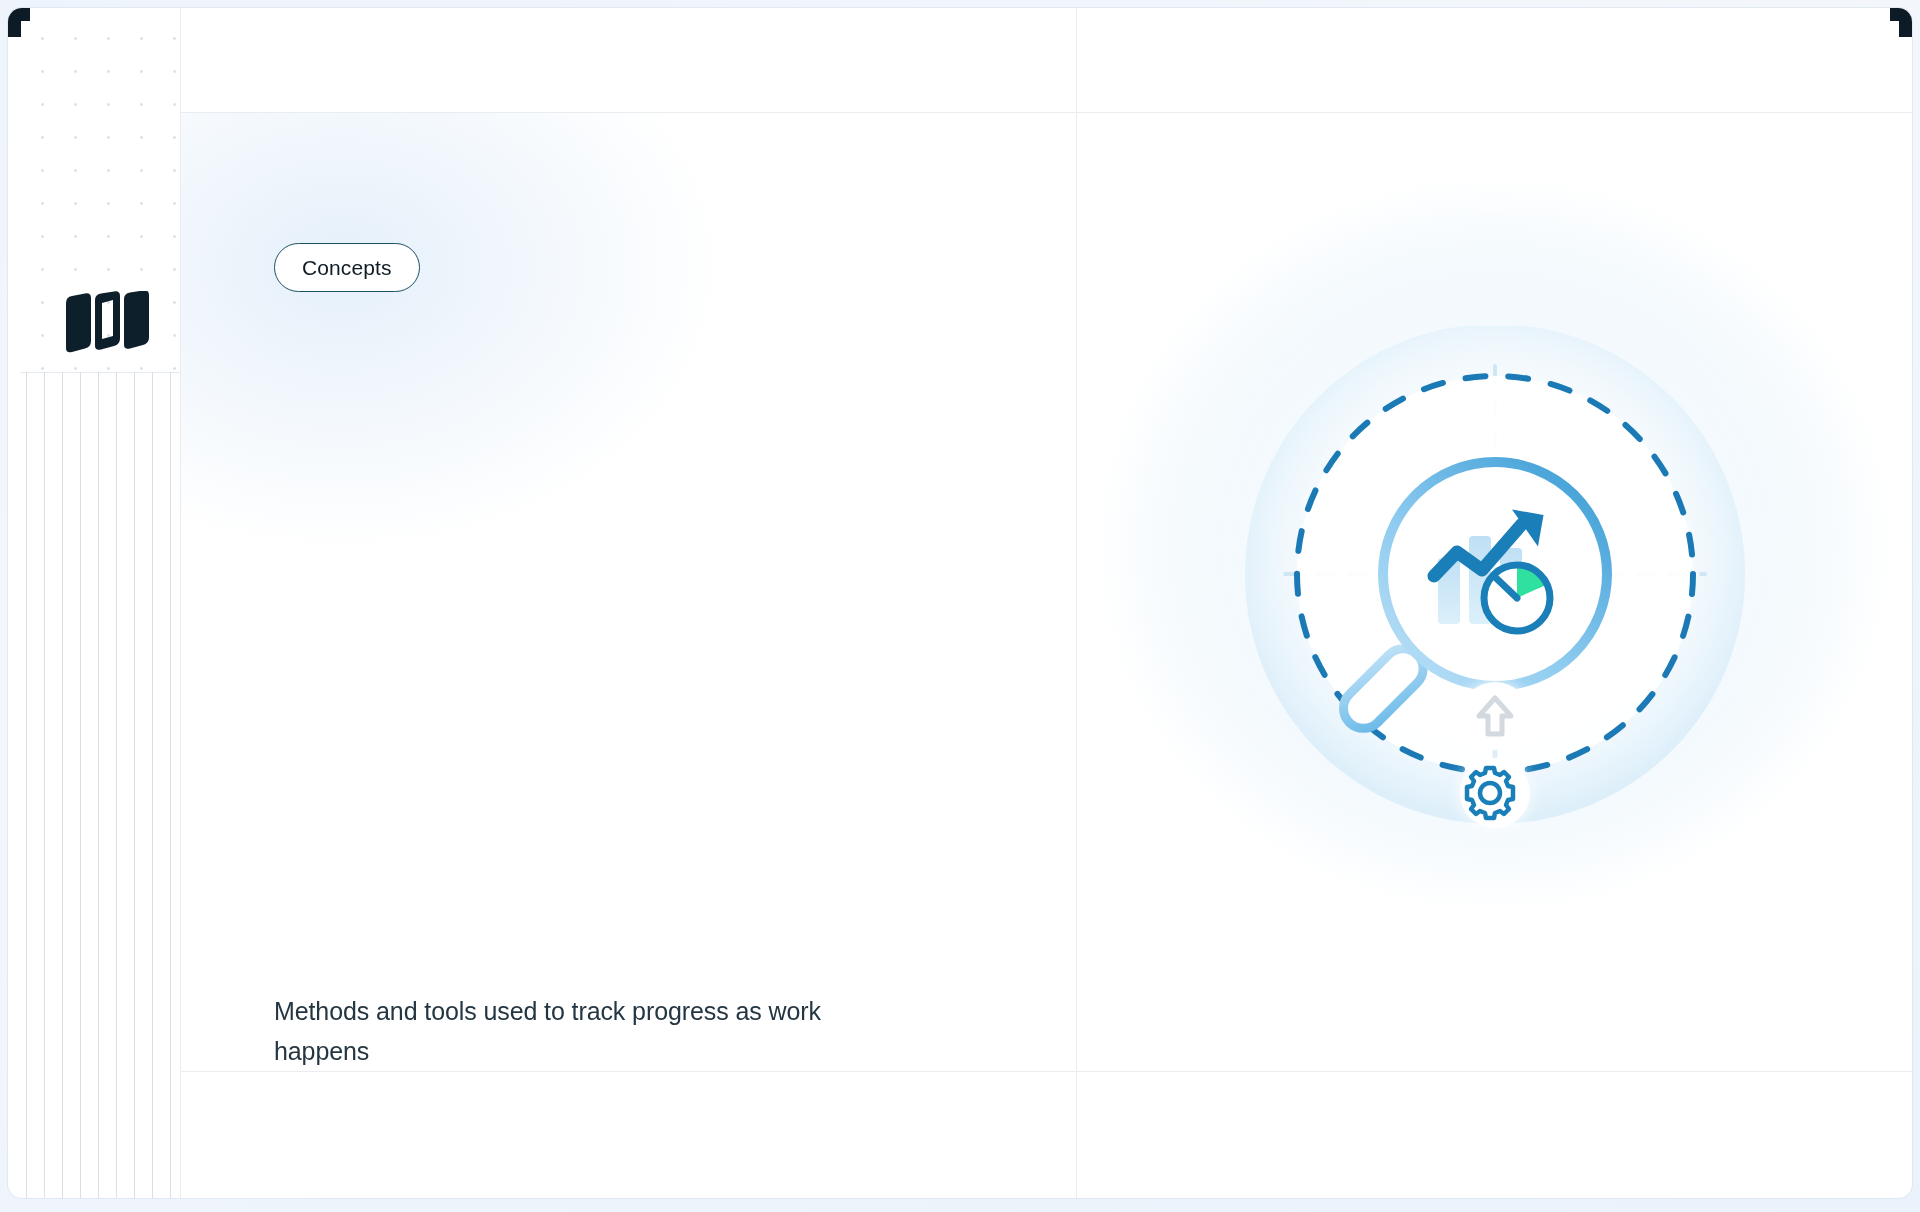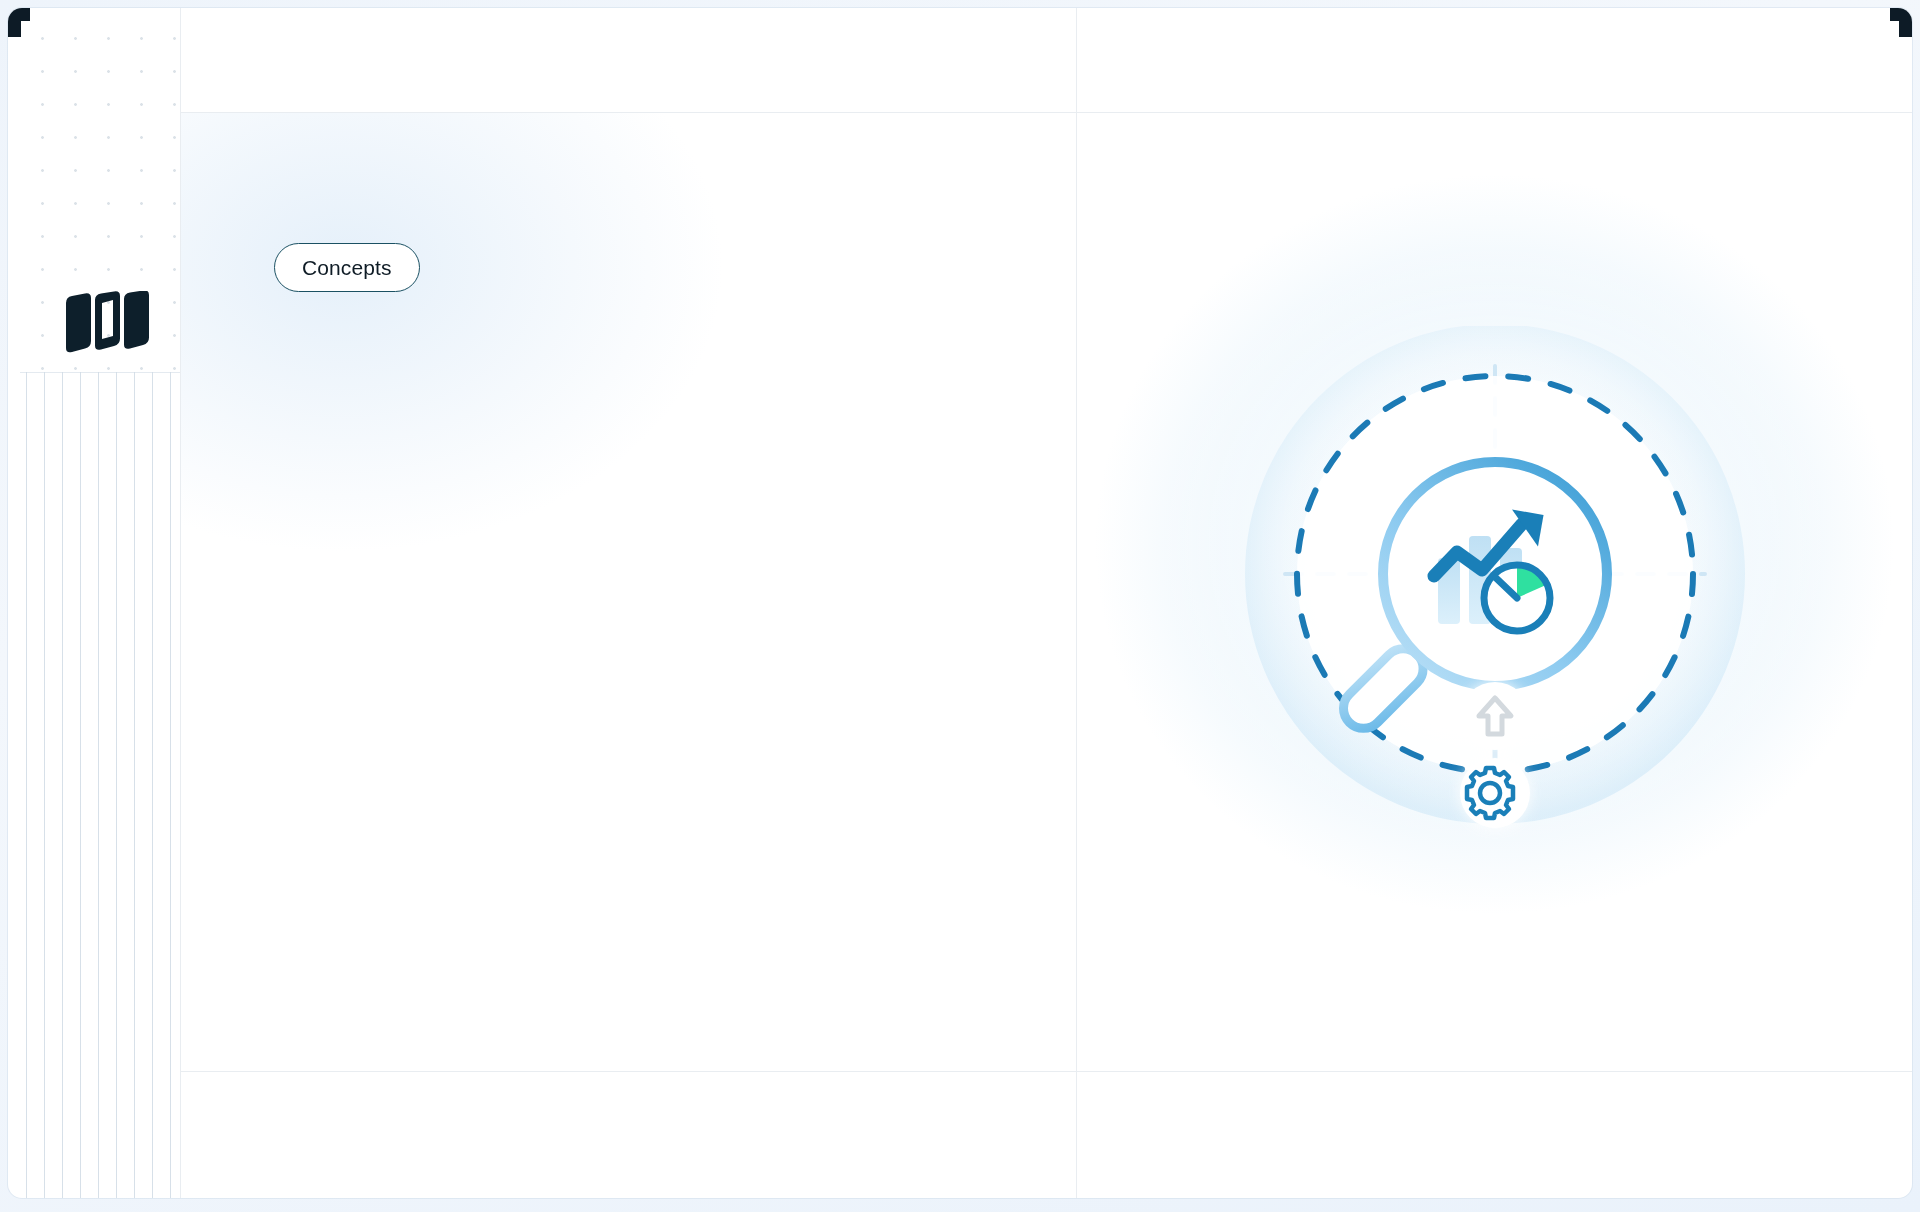--- a/index.html
+++ b/index.html
@@ -256,20 +256,21 @@
 
     <div class="grid-rule h-top"></div>
     <div class="grid-rule h-bottom"></div>
     <div class="grid-rule v-left"></div>
     <div class="grid-rule v-mid"></div>
 
     <div class="content">
       <div class="pill">Concepts</div>
 
 
+      <p class="subhead">Methods and tools used to track progress as work happens</p>
     </div>
 
     <div class="illo-panel">
       <div class="illo-wrap">
         <svg viewBox="0 0 500 520" xmlns="http://www.w3.org/2000/svg" aria-hidden="true">
           <defs>
             <linearGradient id="ringGrad" x1="0%" y1="100%" x2="85%" y2="0%">
               <stop offset="0%" stop-color="#bfe2f7"></stop>
               <stop offset="45%" stop-color="#8ecbf0"></stop>
               <stop offset="100%" stop-color="#3f9fd6"></stop>

